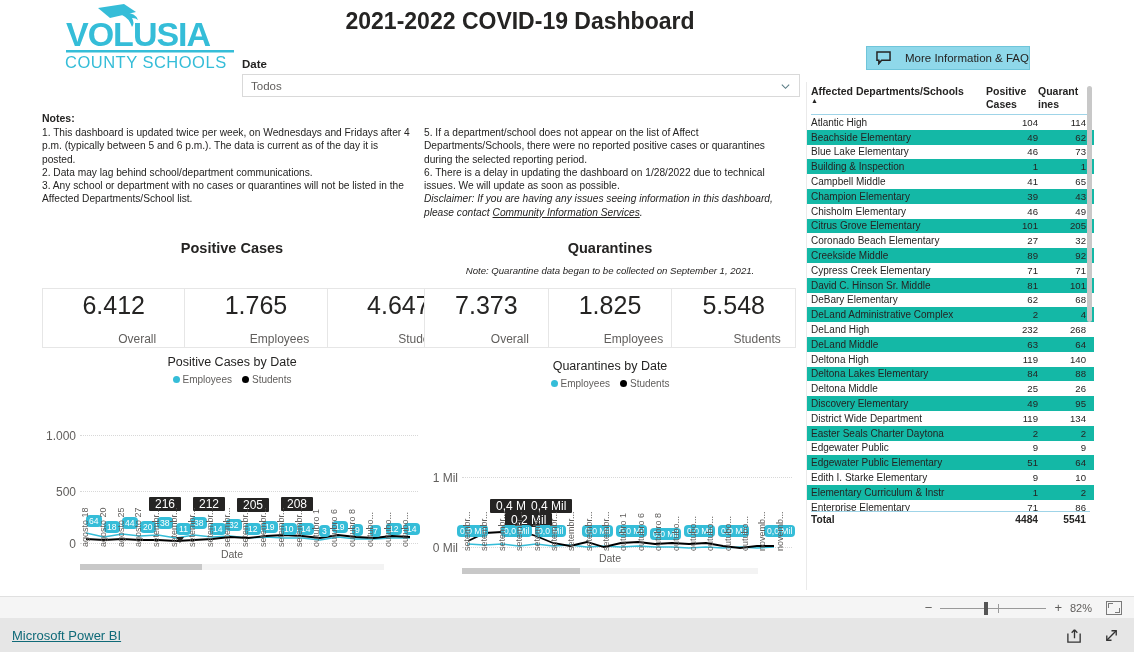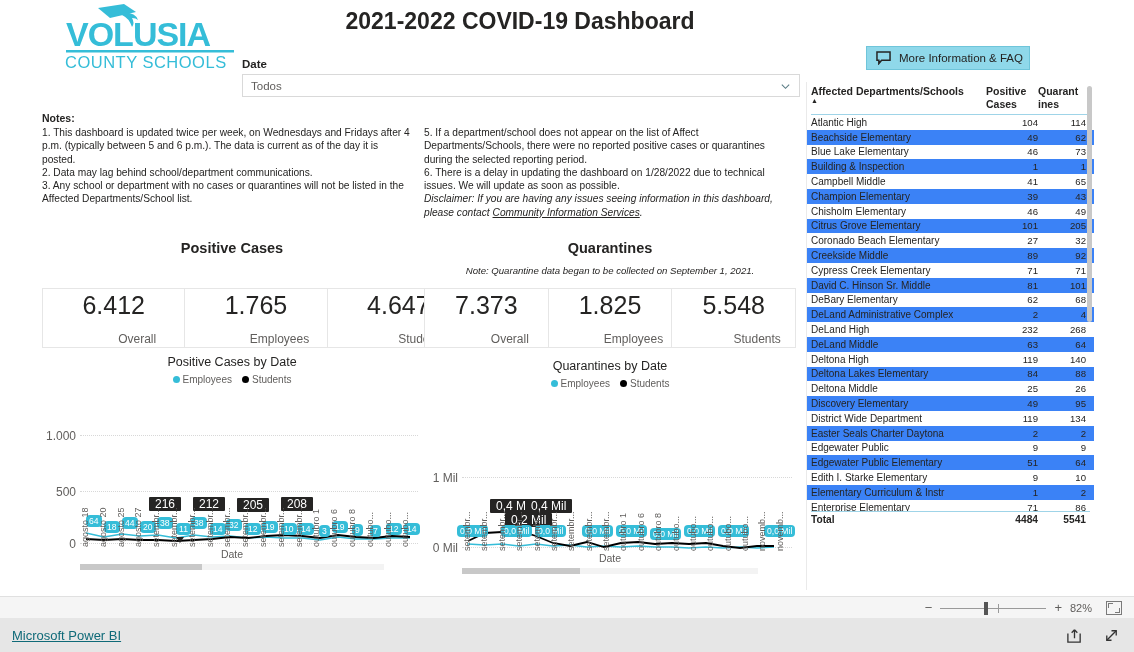--- a/index.html
+++ b/index.html
@@ -35,21 +35,21 @@
     position:relative; height:23px; border:1px solid #d9d9d9; background:#fff;
     display:flex; align-items:center; padding:0 8px;
   }
   .slicer-value { font-size:11.5px; color:#605e5c; }
   .slicer-chev { position:absolute; right:8px; top:6px; width:11px; height:11px; }
 
   
   .faq-btn {
     position:absolute; left:866px; top:46px; width:164px; height:24px;
     background:#8fd8ea; border:1px solid #6fc5da;
-    display:flex; align-items:center; gap:8px; padding-left:9px; cursor:pointer;
+    display:flex; align-items:center; gap:14px; padding-left:9px; cursor:pointer;
   }
   .faq-label { font-size:11.5px; color:#252423; }
 
   
   .notes { position:absolute; left:42px; top:112px; width:760px; }
   .notes-head { font-size:10.5px; font-weight:bold; color:#252423; margin-bottom:2px; }
   .notes-cols { display:flex; gap:10px; }
   .notes-col { width:372px; }
   .notes-col p { font-size:10.2px; line-height:13.3px; color:#252423; }
   .notes-col p.it { font-style:italic; }
@@ -116,21 +116,21 @@
     background:#fff; overflow:hidden; border-left:1px solid #eaeaea;
   }
   .tbl-head { display:flex; padding:3px 4px 2px 4px; }
   .th { font-size:10.5px; font-weight:bold; color:#252423; line-height:13px; }
   .th-name { flex:1; }
   .th-num { width:52px; text-align:left; }
   .sort-caret { font-size:7px; color:#252423; line-height:6px; }
   .tbl-divider { border-top:1px solid #9fd4e8; margin:1px 4px 0 4px; }
   .tbl-body { height:396px; overflow:hidden; }
   .trow { display:flex; padding:1px 4px; height:14.8px; align-items:center; }
-  .trow.alt { background:#3b82f6; }
+  .trow.alt { background:#14b8a6; }
   .td-name { flex:1; font-size:10px; color:#252423; white-space:nowrap; overflow:hidden; }
   .td-num { width:48px; text-align:right; font-size:9.6px; color:#252423; }
   .td-pad { width:4px; }
   .tbl-total-div { border-top:1px solid #9fd4e8; margin:0 4px; }
   .trow.total { font-weight:bold; }
   .trow.total .td-name, .trow.total .td-num { font-weight:bold; font-size:10.2px; }
   .tbl-scroll { position:absolute; right:2px; top:4px; width:5px; height:236px; background:#c8c8c8; border-radius:3px; }
 
   
   .statusbar {

